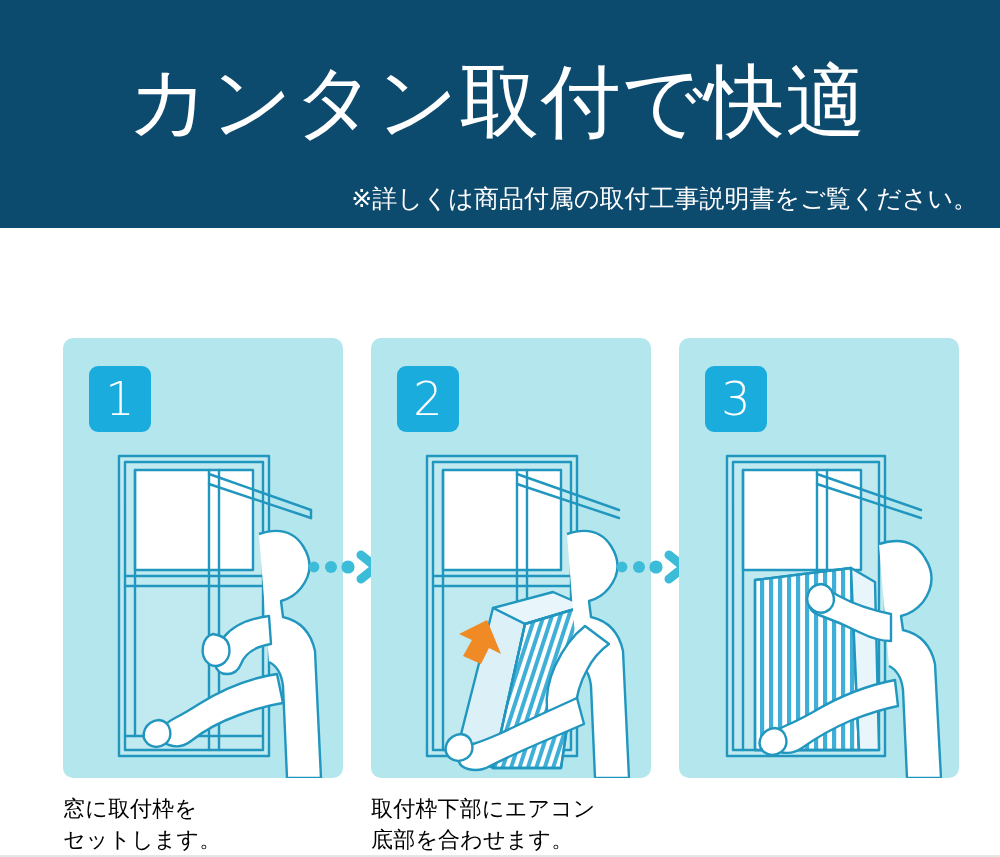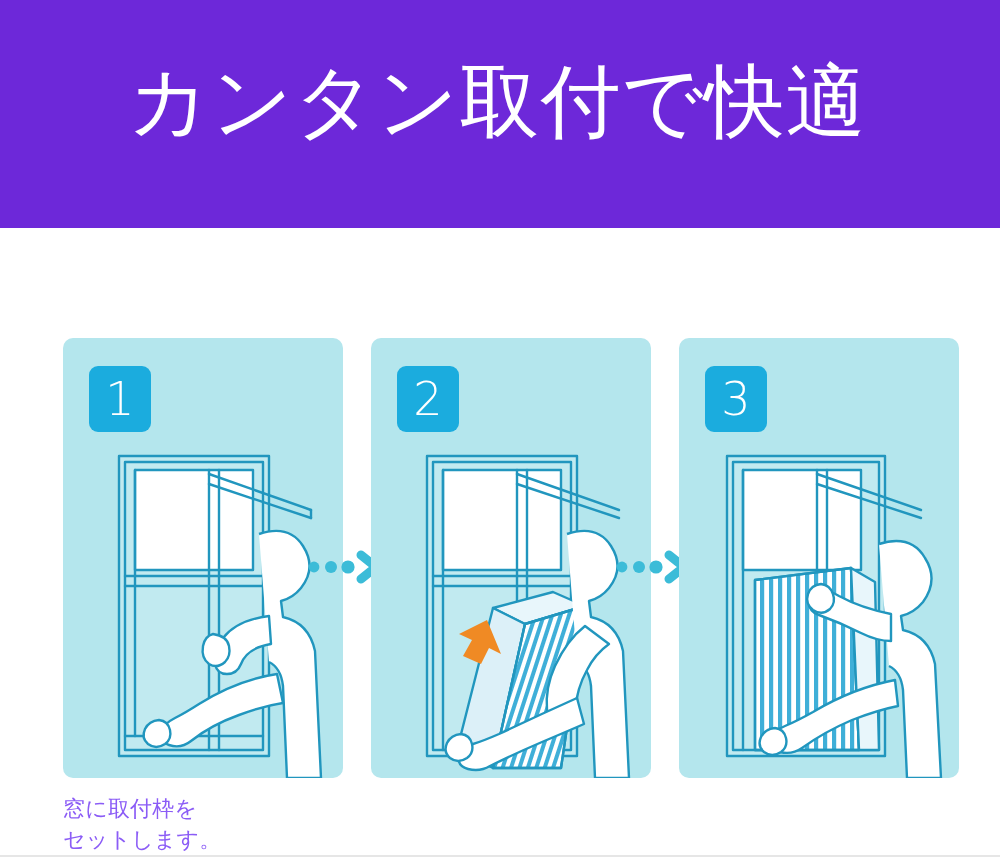--- a/index.html
+++ b/index.html
@@ -15,21 +15,21 @@
     position: relative;
   }
 
   
   .header-band {
     position: absolute;
     left: 0;
     top: 0;
     width: 1000px;
     height: 228px;
-    background: #6d28d9;
+    background: #0c4a6e;
     box-sizing: border-box;
   }
   .header-title {
     position: absolute;
     left: 128px;
     top: 62px;
     font-size: 80px;
     line-height: 1;
     letter-spacing: 1px;
     color: #ffffff;
@@ -104,21 +104,21 @@
   #connector-1 { left: 305px; }
   #connector-2 { left: 613px; }
 
   
   .step-caption {
     position: absolute;
     top: 565px;
     width: 310px;
     font-size: 22px;
     line-height: 1.42;
-    color: #8b5cf6;
+    color: #000000;
     white-space: pre-line;
     letter-spacing: 0.2px;
   }
   #caption-1 { left: 63px; }
   #caption-2 { left: 371px; }
   #caption-3 { left: 679px; }
 
   .bottom-rule {
     position: absolute;
     left: 0;
@@ -126,20 +126,21 @@
     width: 1000px;
     height: 2px;
     background: #E6E6E6;
   }
 </style>
 </head>
 <body>
 
 <div class="header-band">
   <div class="header-title">カンタン取付で快適</div>
+  <div class="header-note">※詳しくは商品付属の取付工事説明書をご覧ください。</div>
 </div>
 
 <div class="steps-area">
 
   <div class="step-panel" id="panel-1">
     <div class="step-badge">1</div>
 
     <svg class="step-art" viewBox="0 0 280 440">
       <g fill="none" stroke="#2196BE" stroke-width="2.4" stroke-linejoin="round" stroke-linecap="round">
 
@@ -286,16 +287,18 @@
 
         <path d="M216 342 q-42 8 -82 32 q-16 9 -28 14 q-12 5 -14 13 q-2 10 9 13 q12 3 22 -4 q22 -16 50 -28 q26 -10 46 -14 z" fill="#FFFFFF" stroke="#2196BE" stroke-width="2.4" stroke-linejoin="round"></path>
 
         <path d="M96 390 q-10 1 -14 9 q-4 9 3 15 q8 6 17 0 q7 -5 5 -14 q-2 -9 -11 -10 z" fill="#FFFFFF" stroke="#2196BE" stroke-width="2.4" stroke-linejoin="round"></path>
       </g>
     </svg>
   </div>
 
   <div class="step-caption" id="caption-1">窓に取付枠を
 セットします。</div>
+  <div class="step-caption" id="caption-2">取付枠下部にエアコン
+底部を合わせます。</div>
 
 </div>
 
 <div class="bottom-rule"></div>
 
 </body></html>

